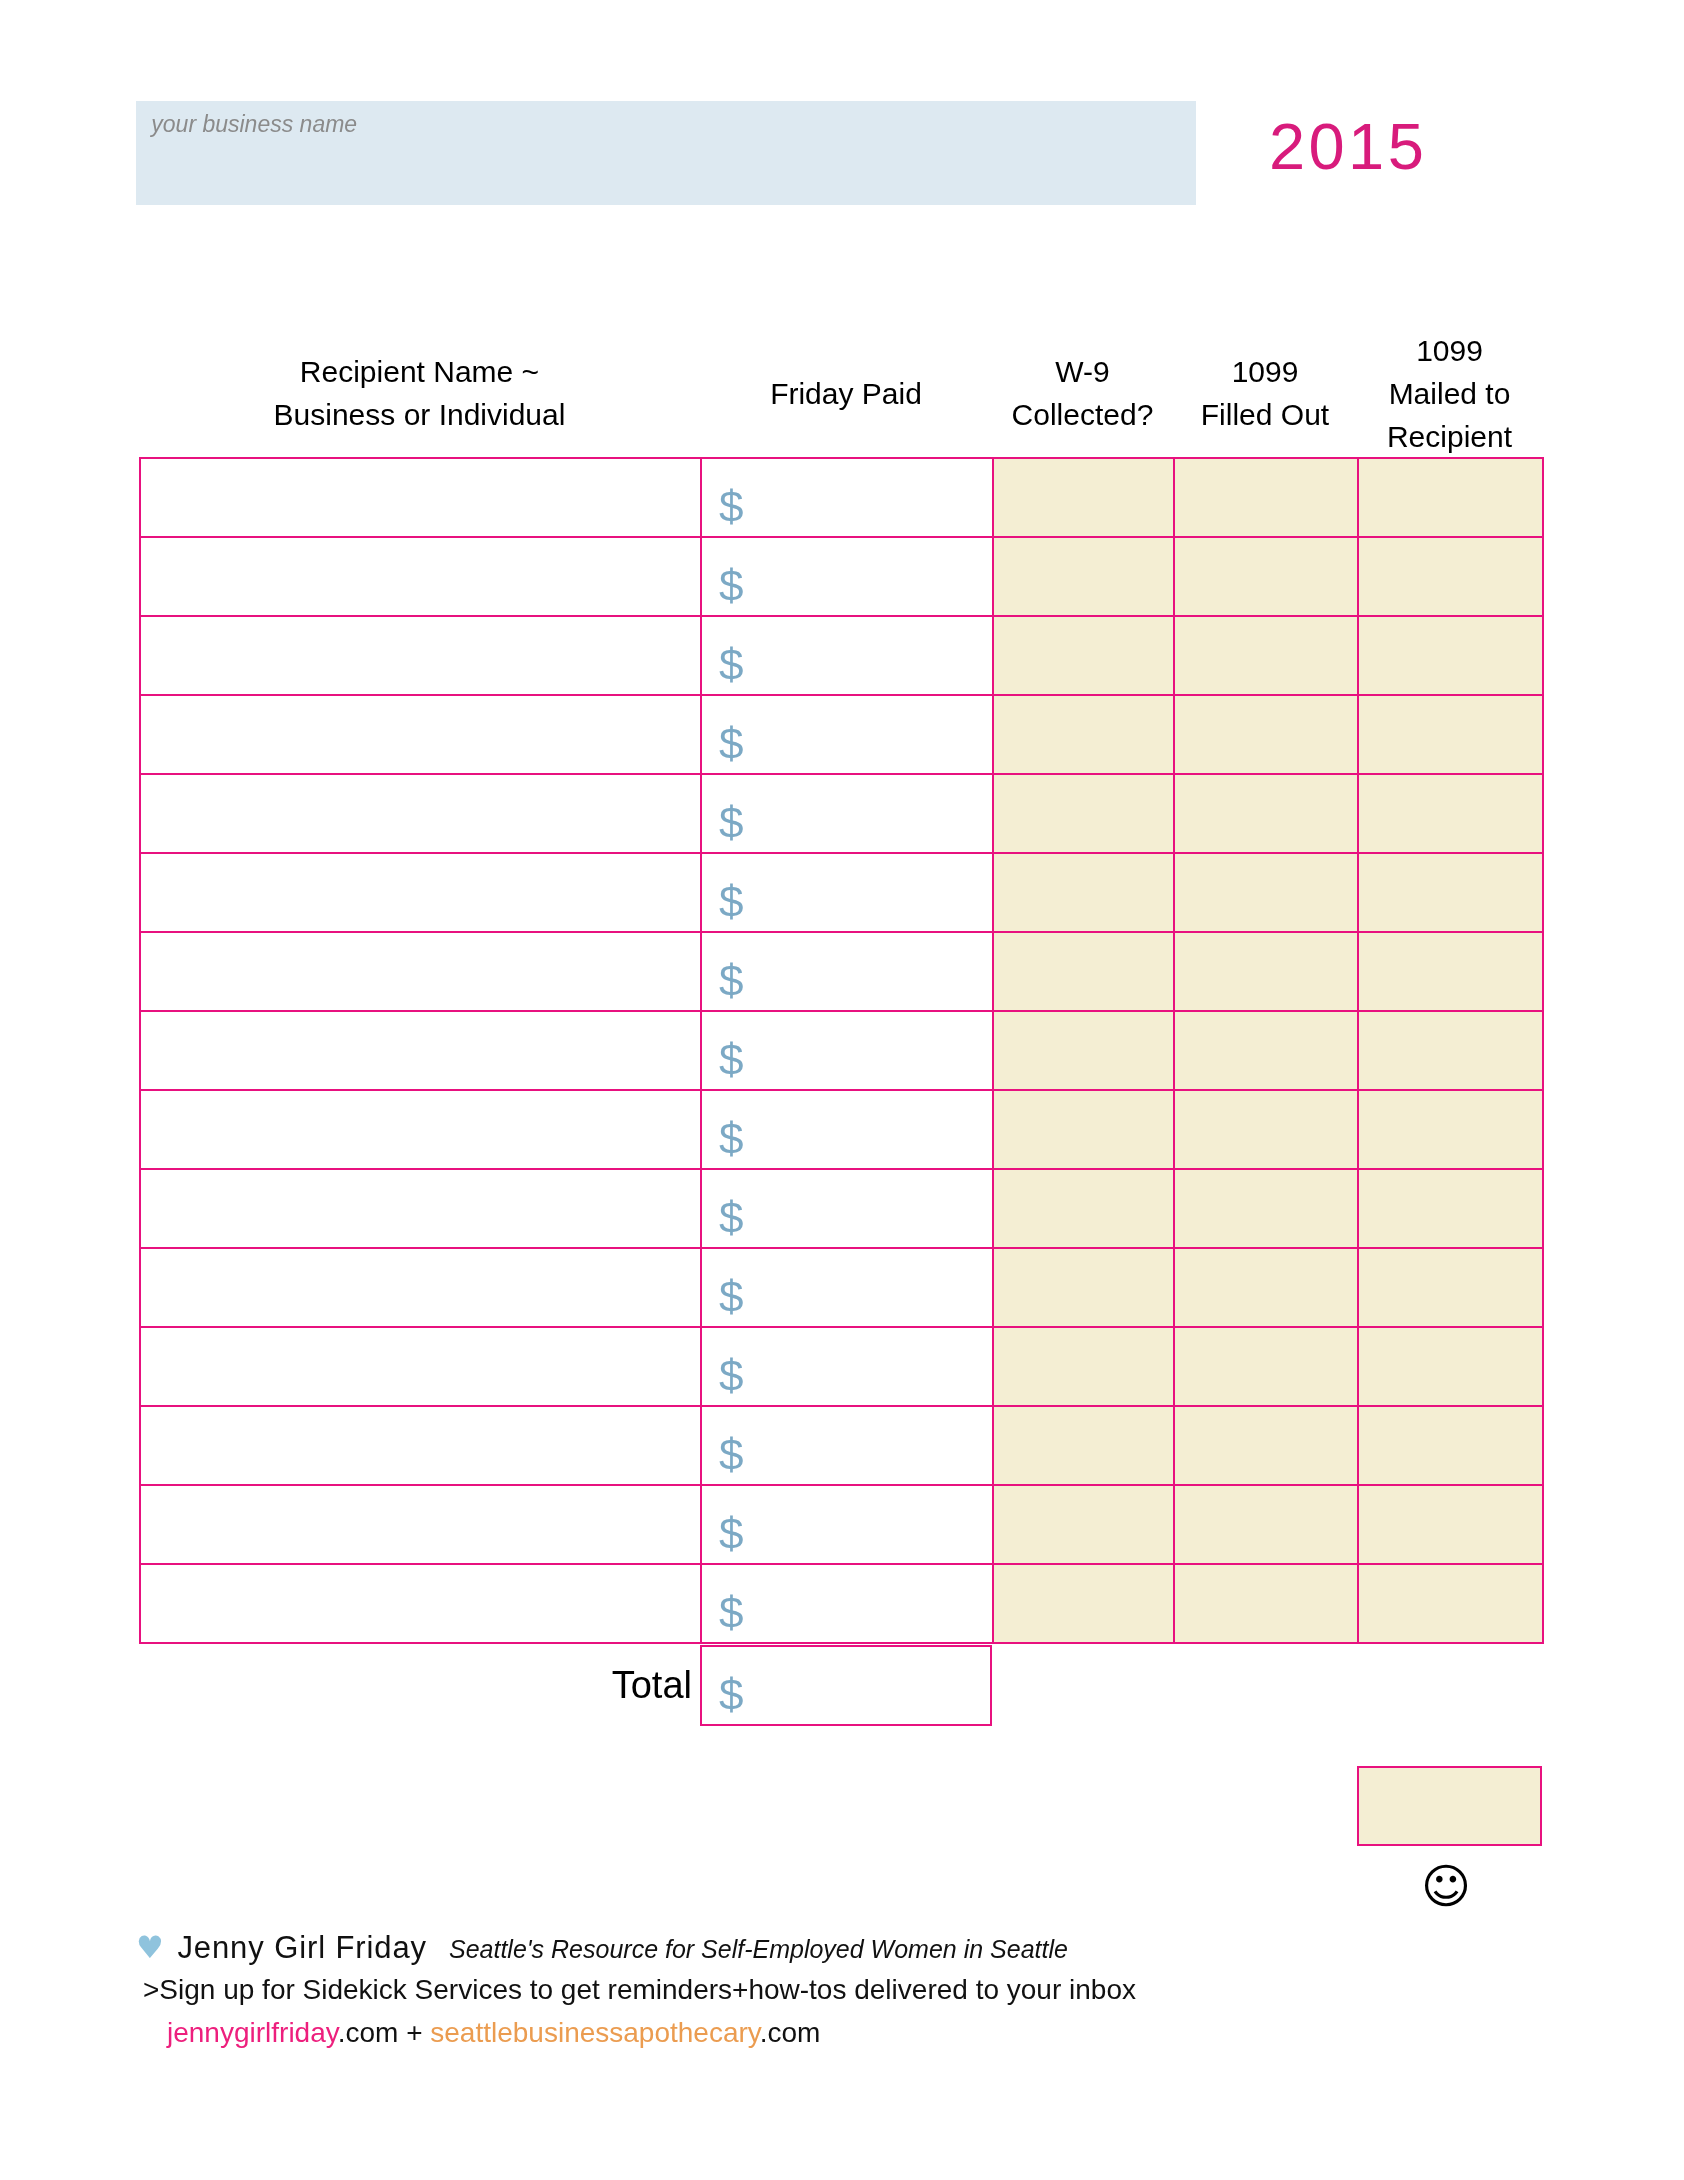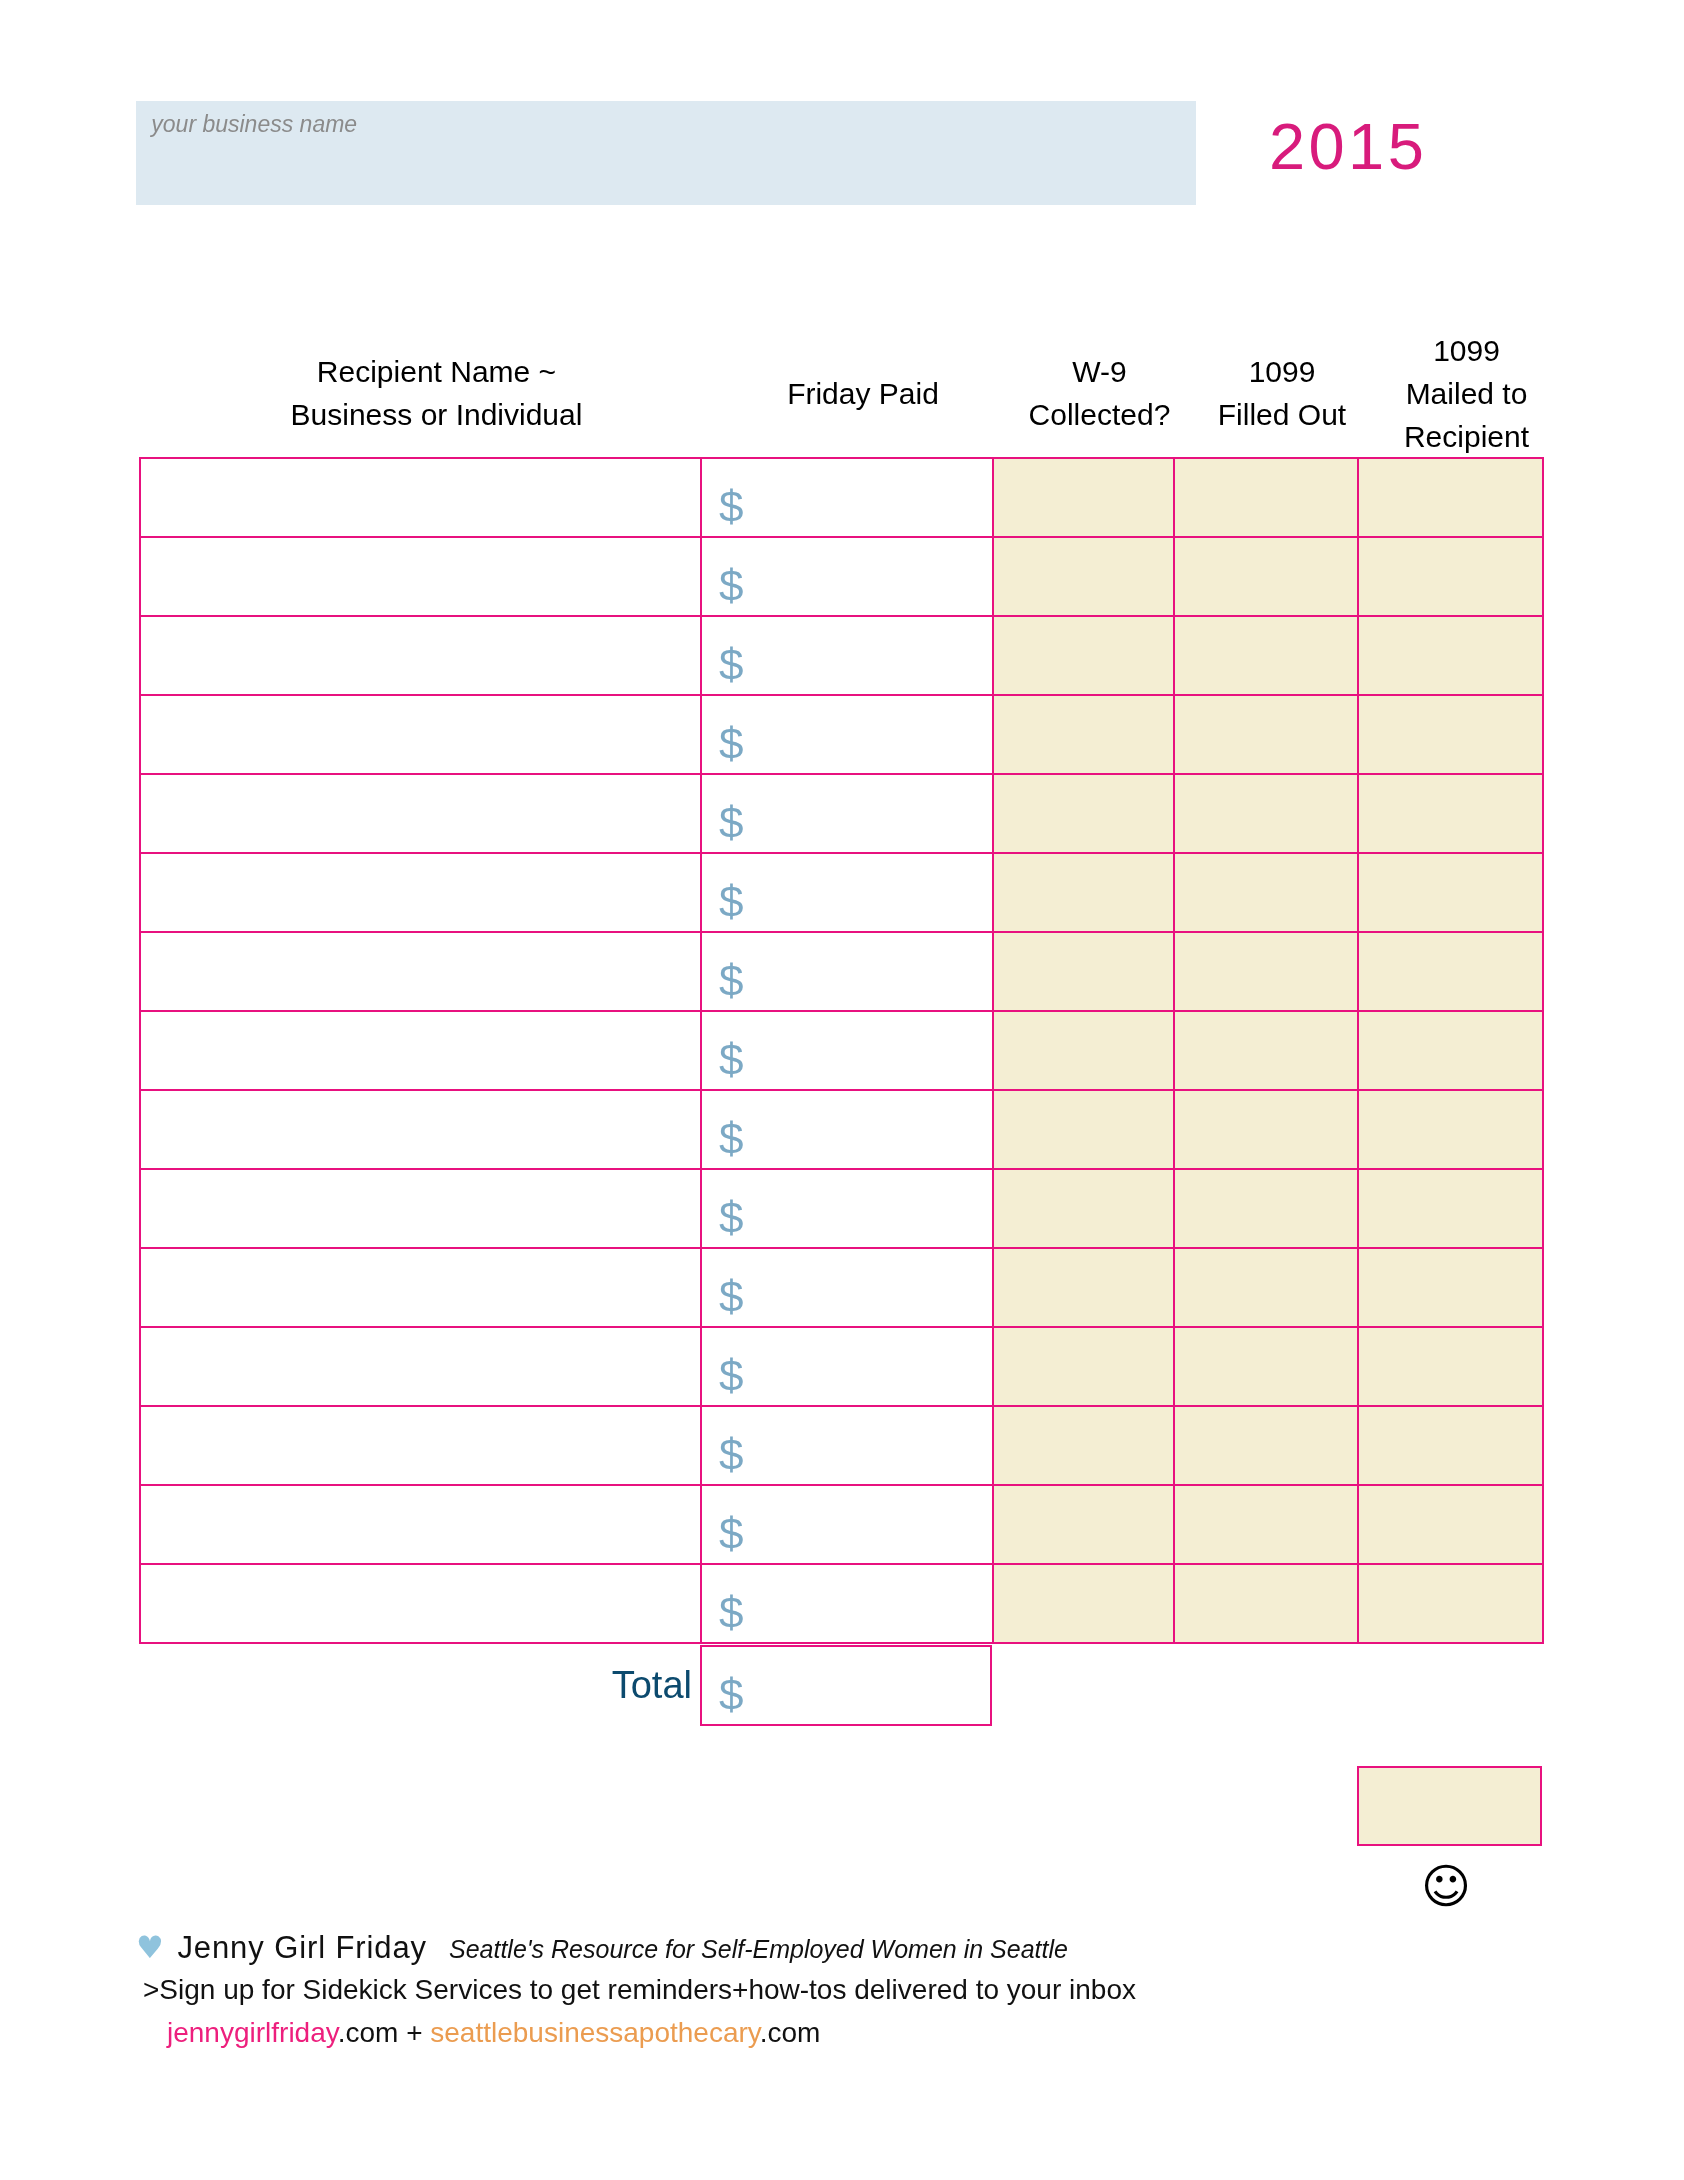--- a/index.html
+++ b/index.html
@@ -15,37 +15,37 @@
   
   .business-box{position:absolute; left:136px; top:101px; width:1060px; height:104px;
     background:var(--light-blue); padding:10.2px 15.3px;}
   .business-placeholder{font-style:italic; font-size:23px; color:var(--placeholder-gray);}
   .year{position:absolute; left:1269px; top:114px; width:187px; font-size:65px;
     letter-spacing:3.4px; color:var(--year-pink); line-height:1;}
   .page-title{position:absolute; left:0; top:240px; width:100%; text-align:center;
     font-size:52px; font-weight:bold; letter-spacing:1.7px; color:#000000;}
 
   
-  .col-headers{position:absolute; left:156px; top:329px; width:1403px; height:128px; display:flex;}
+  .col-headers{position:absolute; left:139px; top:329px; width:1403px; height:128px; display:flex;}
   .hcell{display:flex; flex-direction:column; justify-content:center; align-items:center;
     text-align:center; font-size:30px; line-height:43px; color:#000000;}
   .hcell .hline:empty{display:none;}
   .w-c1{width:561px;} .w-c2{width:292px;} .w-c3{width:181px;} .w-c4{width:184px;} .w-c5{width:185px;}
 
   
   table.grid{position:absolute; left:139px; top:457px; width:1403px;
     border-collapse:collapse; table-layout:fixed;}
   table.grid td{border:2.6px solid var(--pink-border); height:79px; vertical-align:bottom;}
   td.c-check{background:var(--beige);}
   .dollar{display:inline-block; font-size:44px; color:var(--dollar-blue);
     padding-left:17px; padding-bottom:6.8px; line-height:1;}
 
   
   .total-label{position:absolute; left:358px; top:1645px; width:334px; height:81px;
-    display:flex; align-items:center; justify-content:flex-end; font-size:38px; color:#0c4a6e;}
+    display:flex; align-items:center; justify-content:flex-end; font-size:38px; color:#000000;}
   .total-cell{position:absolute; left:700px; top:1645px; width:292px; height:81px;
     background:#ffffff; border:2.6px solid var(--pink-border);
     display:flex; align-items:flex-end;}
 
   
   .irs-label{position:absolute; left:767px; top:1766px; width:583px; height:80px;
     display:flex; align-items:center; justify-content:flex-end; font-size:36px; color:#000000;}
   .irs-box{position:absolute; left:1357px; top:1766px; width:185px; height:80px;
     background:var(--beige); border:2.6px solid var(--pink-border);}
   .smiley{position:absolute; left:1421px; top:1862px; font-size:48px; line-height:1;

